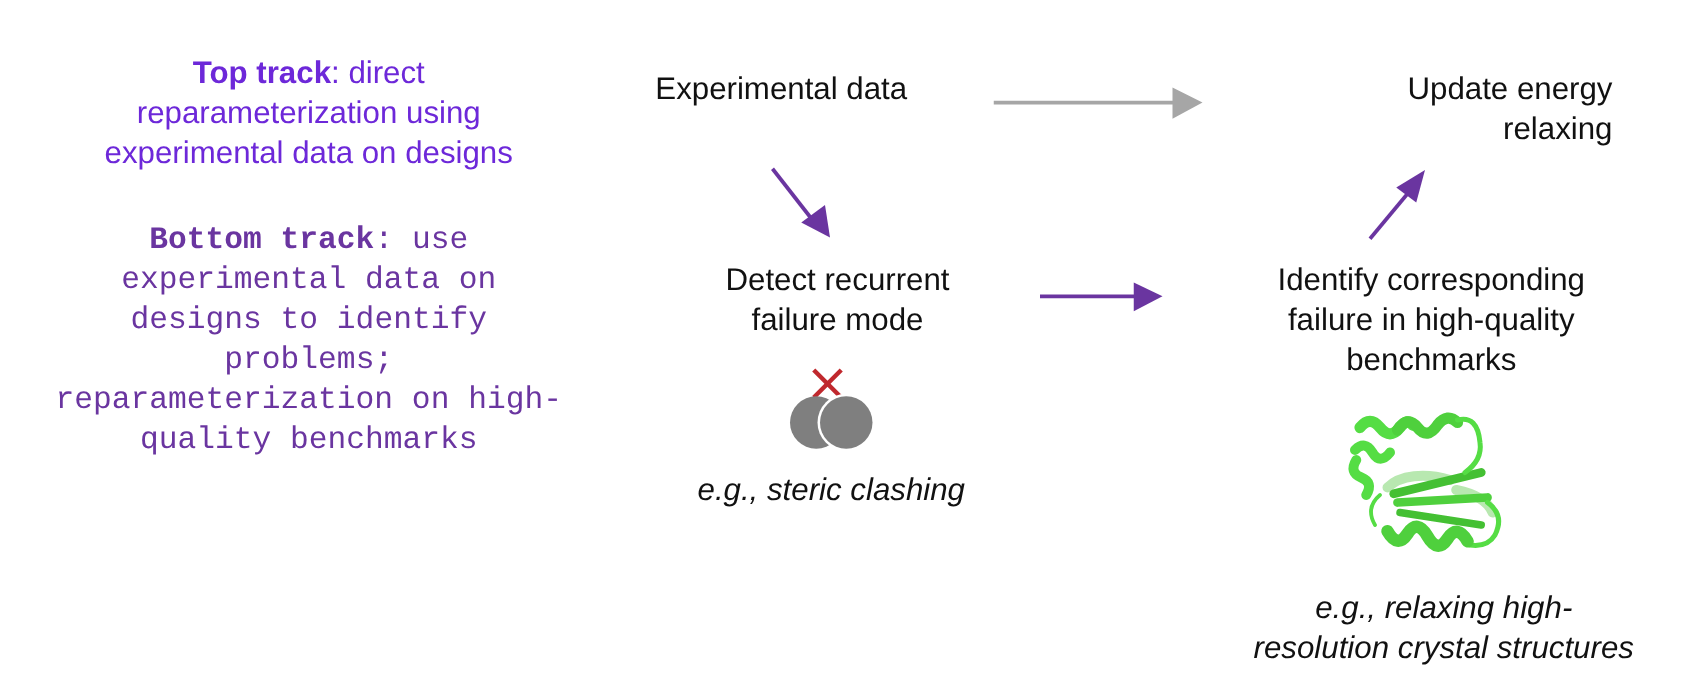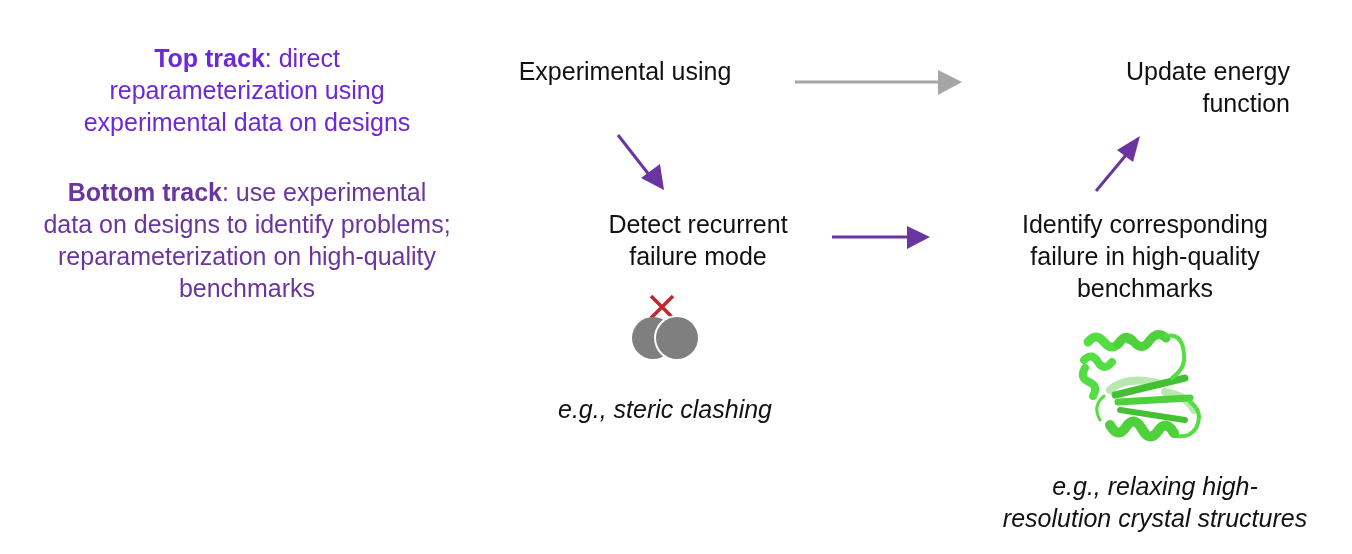--- a/index.html
+++ b/index.html
@@ -1,54 +1,54 @@
 <!DOCTYPE html>
 <html><head>
 <meta charset="utf-8">
 <style>
   html, body { margin:0; padding:0; background:#ffffff; }
   body { width:1352px; height:554px; position:relative; overflow:hidden;
          font-family:"Liberation Sans", sans-serif; color:#111; }
   .abs { position:absolute; }
   .txt { text-align:center; font-size:25px; line-height:32px; }
   .legend-top { left:52px; top:42px; width:390px; color:#6d28d9; }
-  .legend-bottom { left:40px; top:176px; width:414px; color:#6a35a0; }
+  .legend-bottom { left:40px; top:176px; width:414px; color:#6a35a0;font-family:Liberation Mono, monospace; }
   .legend-top b, .legend-bottom b { font-weight:bold; }
   .node-exp { left:480px; top:55px; width:290px; }
-  .node-detect { left:568px; top:208px; width:260px; }
+  .node-detect { left:540px; top:208px; width:260px; }
   .node-update { left:1000px; top:55px; width:290px;text-align:right; }
   .node-identify { left:985px; top:208px; width:320px; }
   .ital { font-style:italic; }
-  .caption-steric { left:520px; top:393px; width:290px; }
+  .caption-steric { left:520px; top:376px; width:290px; }
   .caption-relax { left:975px; top:470px; width:360px;font-style:italic; }
   svg.overlay { position:absolute; left:0; top:0; }
 </style>
 </head>
 <body>
 
 <div class="abs txt legend-top">
   <b>Top track</b><span>: direct reparameterization using experimental data on designs</span>
 </div>
 
 <div class="abs txt legend-bottom">
   <b>Bottom track</b><span>: use experimental data on designs to identify problems; reparameterization on high-quality benchmarks</span>
 </div>
 
 <div class="abs txt node-exp">
-  <div>Experimental using</div>
+  <div>Experimental data</div>
 </div>
 
 <div class="abs txt node-detect">
   <div>Detect recurrent</div>
   <div>failure mode</div>
 </div>
 
 <div class="abs txt node-update">
   <div>Update energy</div>
-  <div>function</div>
+  <div>relaxing</div>
 </div>
 
 <div class="abs txt node-identify">
   <div>Identify corresponding</div>
   <div>failure in high-quality</div>
   <div>benchmarks</div>
 </div>
 
 <div class="abs txt ital caption-steric">e.g., steric clashing</div>
 

